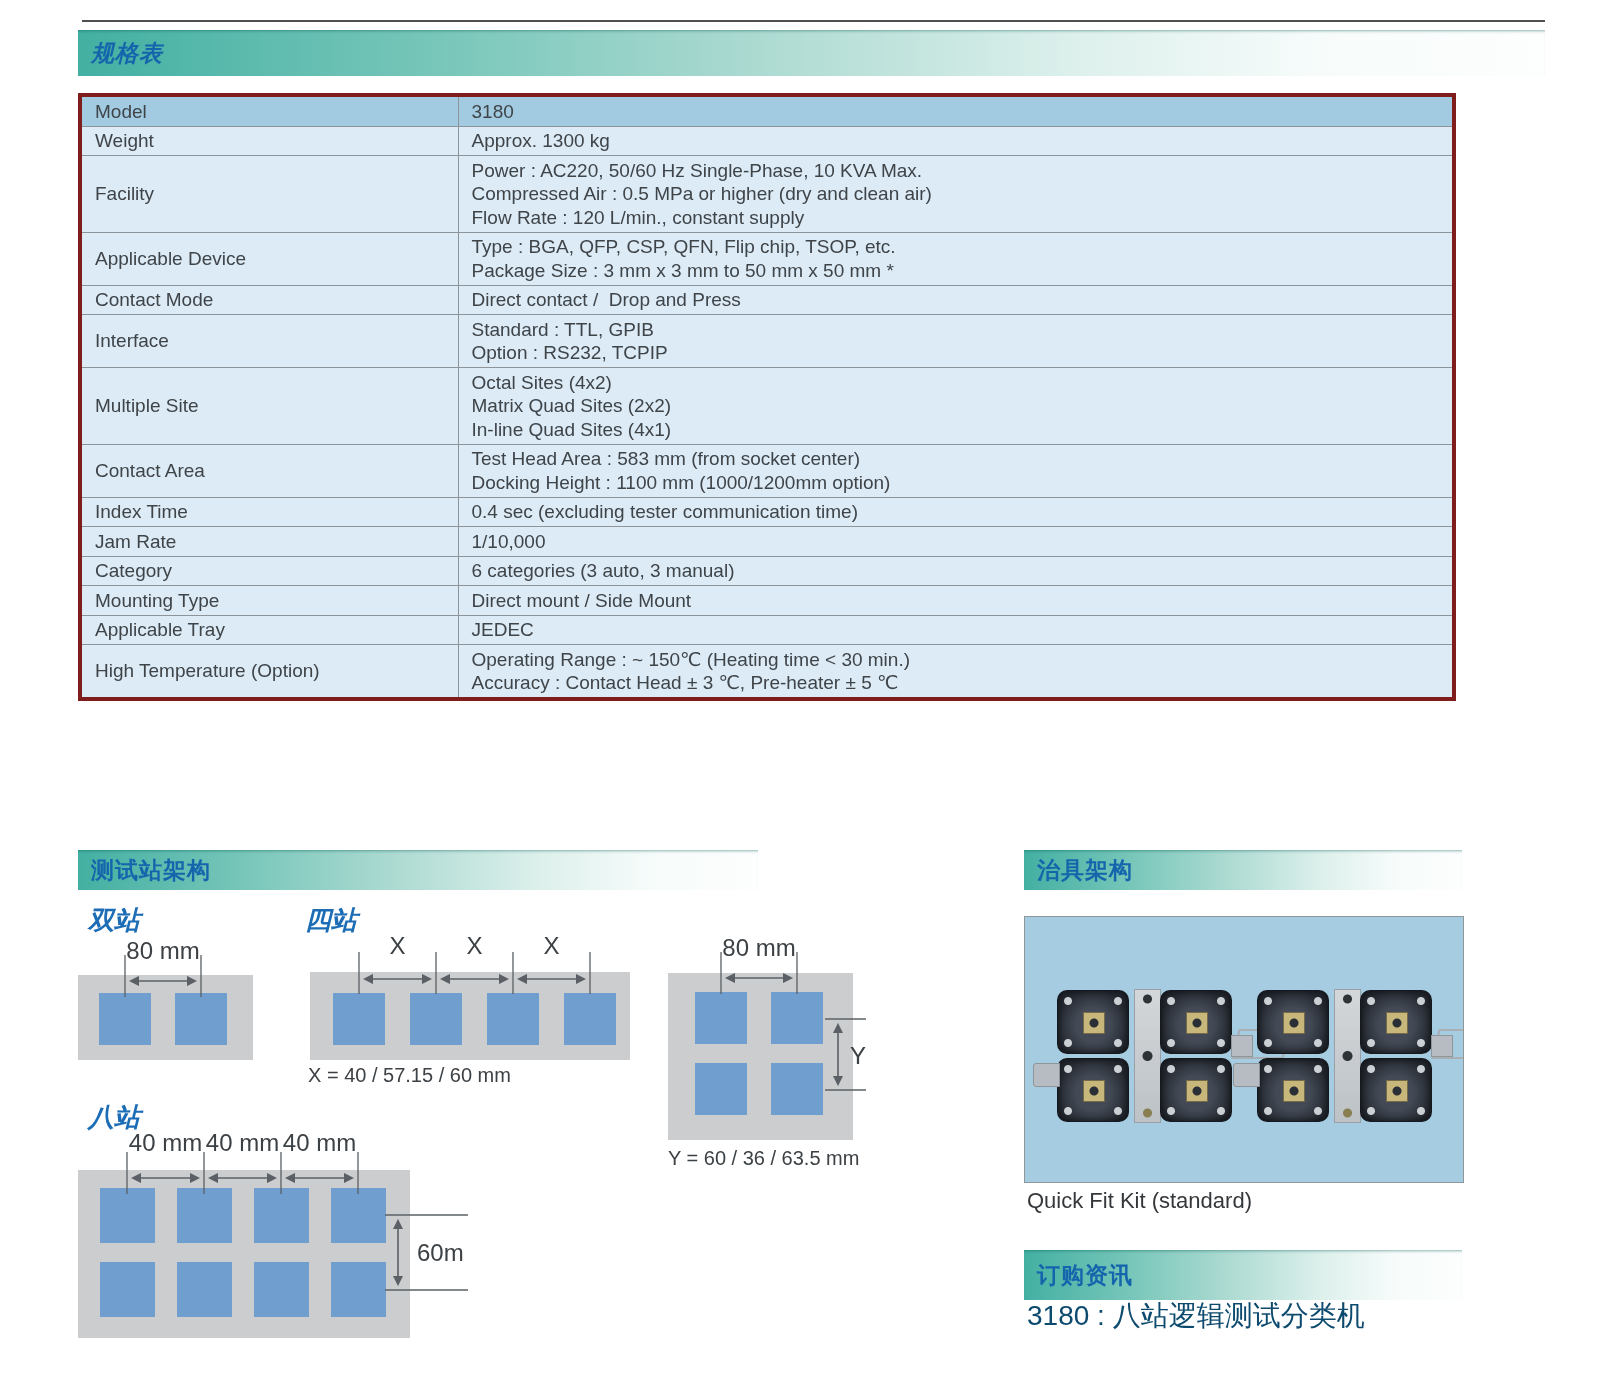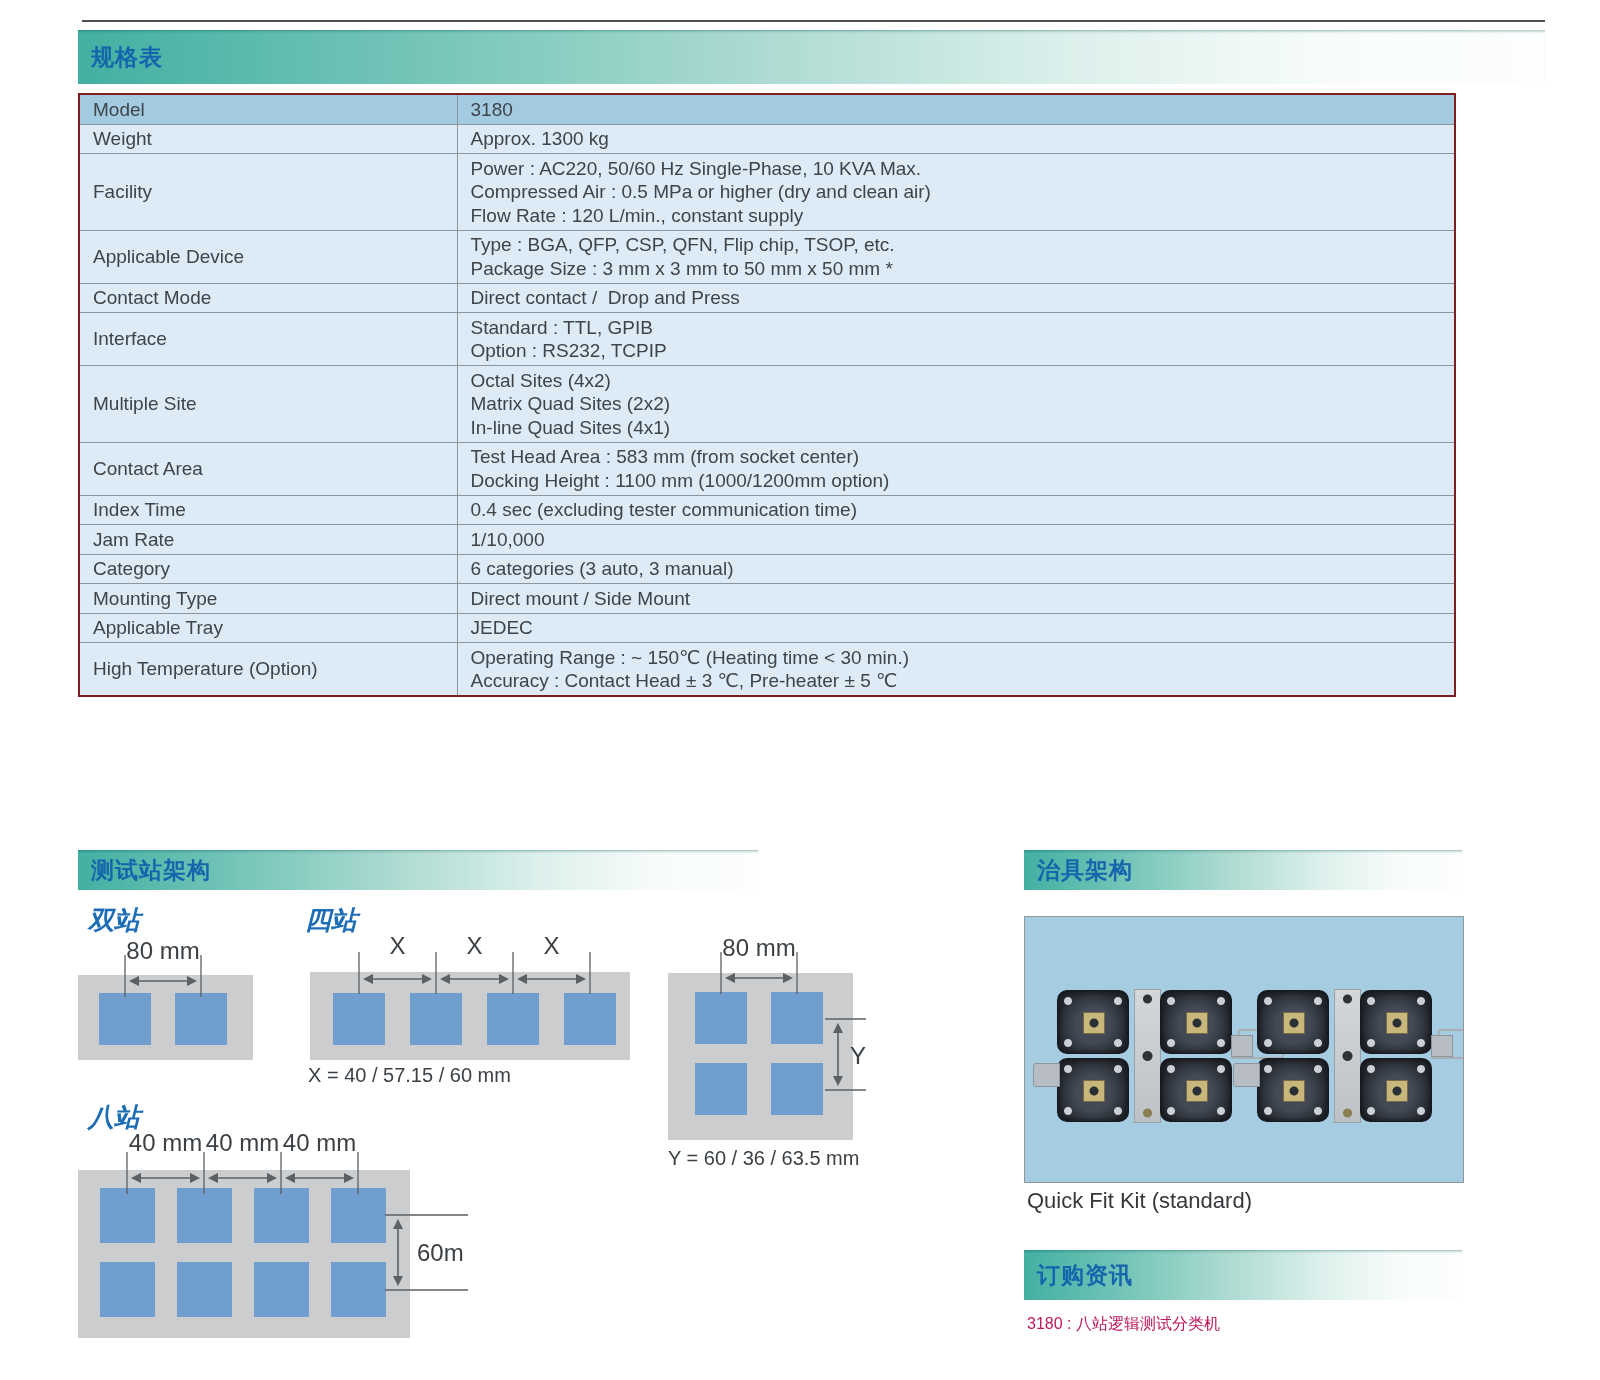--- a/index.html
+++ b/index.html
@@ -5,27 +5,27 @@
   html,body{margin:0;padding:0;background:#fff;}
   #page{position:relative;width:1600px;height:1380px;background:#ffffff;overflow:hidden;
         font-family:"Liberation Sans","DejaVu Sans",sans-serif;}
 
   .top-rule{position:absolute;left:82px;top:20px;width:1463px;height:2px;background:#4d4f50;}
 
   .bar{position:absolute;display:flex;align-items:center;padding-left:13px;box-sizing:border-box;
        background:linear-gradient(90deg,#43b0a2 0%,#72c4b7 22%,#a9d9d0 45%,#ddf0ec 68%,#f7fcfb 85%,#fdfefe 100%);
        box-shadow:inset 0 3px 3px -2px rgba(0,90,80,.45);}
   .bar span{font-size:23px;font-weight:700;color:#1565ad;letter-spacing:1px;}
-  .bar-top{left:78px;top:30px;width:1467px;height:54px;}
+  .bar-top{left:78px;top:30px;width:1467px;height:46px;font-style:italic;}
   .bar-stations{left:78px;top:850px;width:680px;height:40px;}
   .bar-fixture{left:1024px;top:850px;width:438px;height:40px;text-align:right;}
   .bar-order{left:1024px;top:1250px;width:438px;height:50px;}
 
   .spec-table{position:absolute;left:78px;top:93px;width:1378px;border-collapse:collapse;table-layout:fixed;
-              border:2px solid #7f1d1d;}
+              border:4px solid #7f1d1d;}
   .spec-table td{border:1.5px solid #8d959b;background:#dcebf5;font-size:19px;line-height:23.5px;
                  color:#3f4449;padding:2.5px 10px 2.5px 13px;vertical-align:middle;white-space:pre-wrap;}
   .model-row td{background:#a2cbe1;}
 
   .footnote{position:absolute;left:84px;top:793px;font-size:20px;color:#3e4347;}
 
   .station-label{position:absolute;font-size:26px;font-style:italic;font-weight:700;color:#1c6db5;}
   .formula{position:absolute;font-size:20px;color:#3c4145;}
 
   .diagram{position:absolute;}
@@ -59,21 +59,21 @@
         background:radial-gradient(circle at 50% 50%,#2a2e35 0 4px,#c8b77b 5px);
         border:1px solid #756b49;}
   .tab{position:absolute;left:-25px;top:72px;width:25px;height:22px;background:#b6bcc1;
        border:1px solid #8f969b;border-radius:3px 0 0 3px;}
   .wire{position:absolute;right:-56px;top:38px;width:48px;height:26px;border:2.5px solid #a8aeb2;
         transform:skewX(-14deg);background:transparent;}
   .wire-block{position:absolute;right:-22px;top:44px;width:20px;height:20px;background:#b6bcc1;
         border:1px solid #8f969b;}
 
   .caption{position:absolute;left:1027px;top:1188px;font-size:22px;color:#35383b;}
-  .order-text{position:absolute;left:1027px;top:1297px;font-size:16px;color:#be185d;margin-top:17px;}
+  .order-text{position:absolute;left:1027px;top:1297px;font-size:28px;color:#0c4a6e;}
 </style>
 </head>
 <body>
 
 <svg width="0" height="0" style="position:absolute">
   <defs>
     <marker id="arr" viewBox="0 0 10 10" refX="8" refY="5" markerWidth="6.5" markerHeight="6.5" orient="auto-start-reverse">
       <path d="M0,0L10,5L0,10z" fill="#5a6065"></path>
     </marker>
   </defs>

